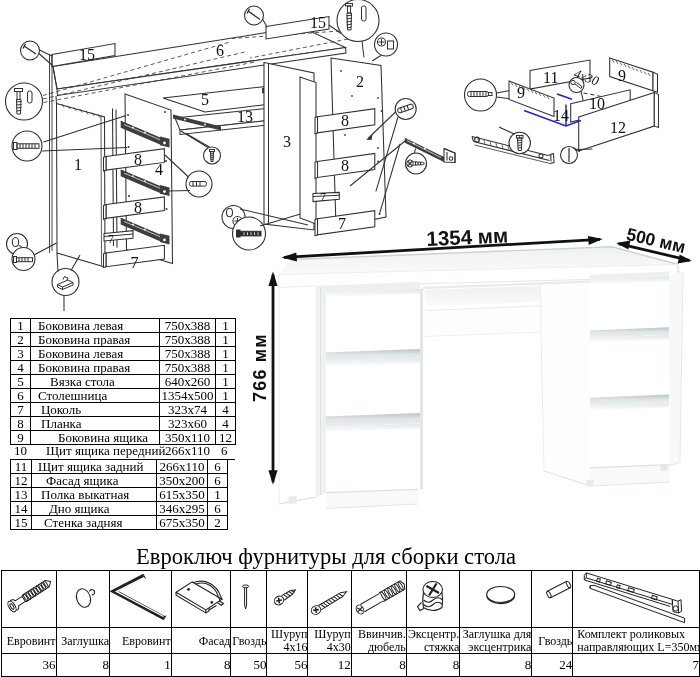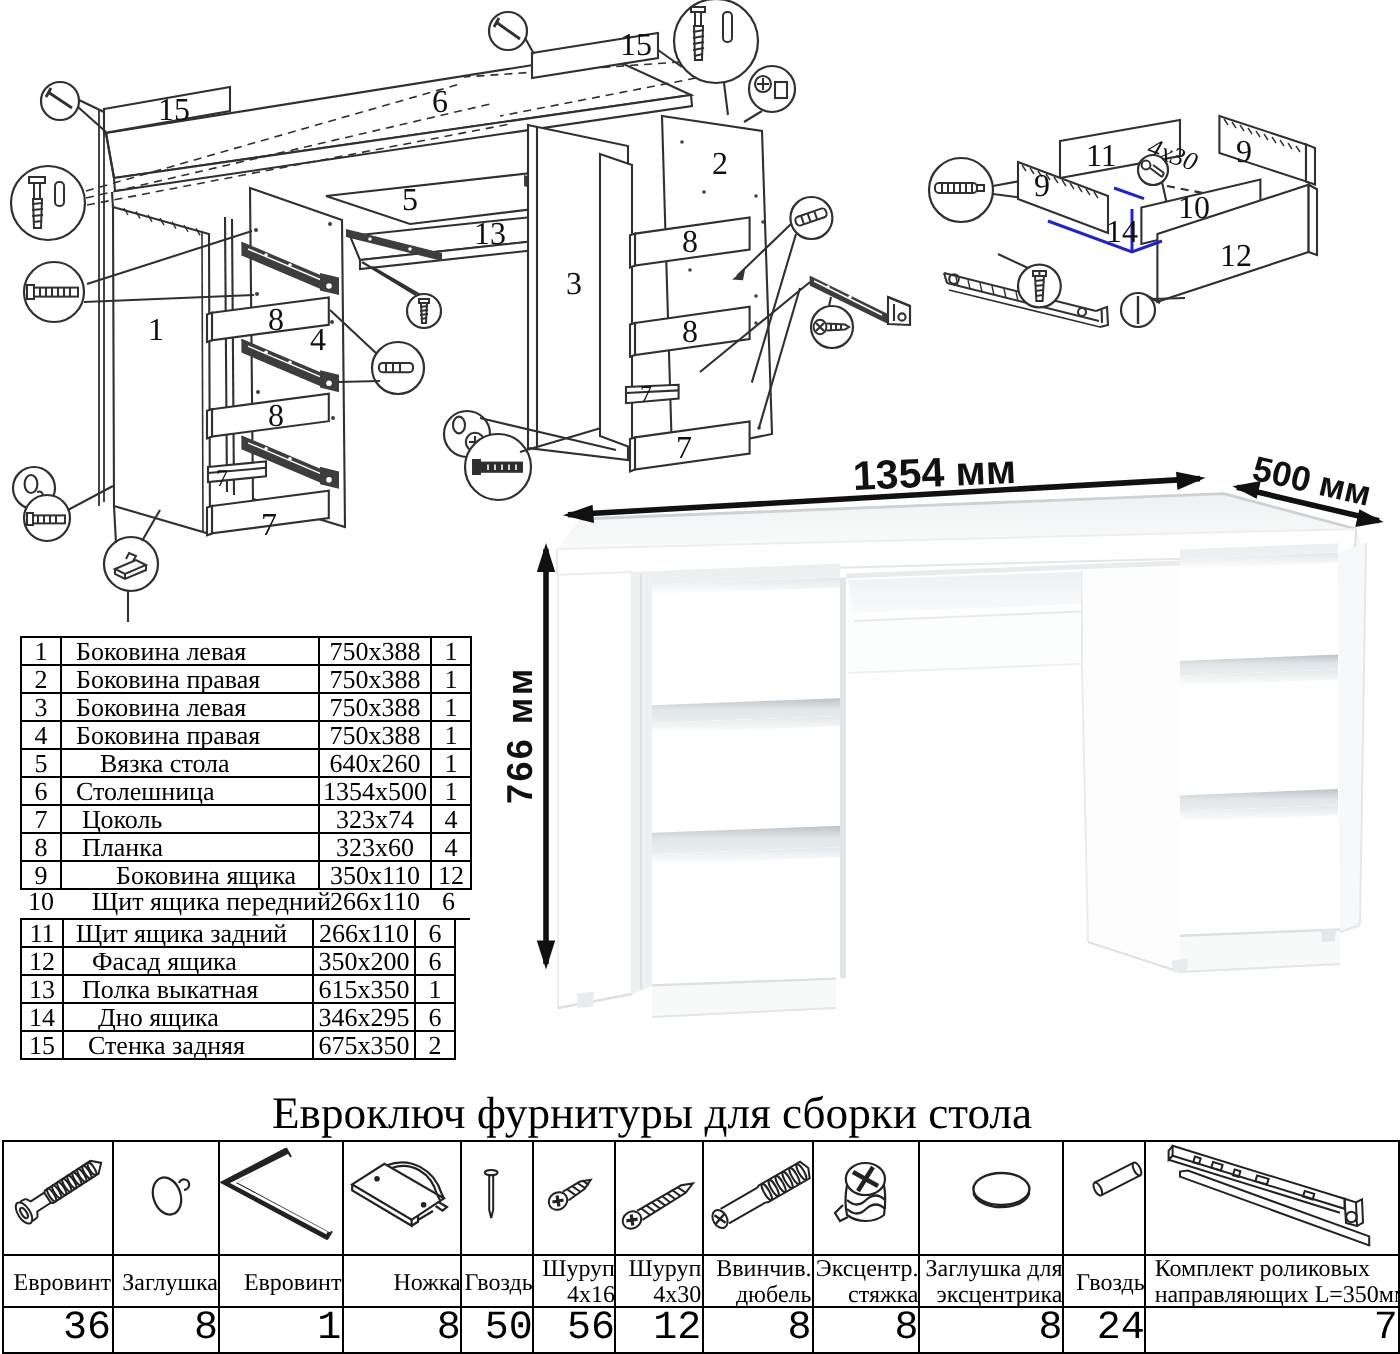--- a/index.html
+++ b/index.html
@@ -5,21 +5,21 @@
   html,body{margin:0;padding:0;background:#fff;}
   body{width:700px;height:677px;position:relative;overflow:hidden;font-family:"Liberation Serif",serif;}
   .abs{position:absolute;}
   table{border-collapse:collapse;table-layout:fixed;}
   .pt td{border:1px solid #000;padding:0;font-size:13px;line-height:13px;white-space:nowrap;overflow:hidden;}
   .pt .num{text-align:center;}
   .pt .sz{text-align:center;}
   .pt .q{text-align:center;}
   #hw td{border:1px solid #000;padding:0;text-align:right;vertical-align:middle;overflow:hidden;}
   #hw .nm{font-size:12px;line-height:12.5px;white-space:nowrap;}
-  #hw .qt{font-size:20px;line-height:17px;font-family:Liberation Mono, monospace;}
+  #hw .qt{font-size:13px;line-height:17px;}
   .dim{font-family:"Liberation Sans",sans-serif;font-weight:bold;color:#111;font-size:16.5px;}
 </style>
 </head>
 <body>
 <svg id="art" class="abs" style="left:0;top:0" width="700" height="677" viewBox="0 0 700 677">
 <defs>
   <linearGradient id="chamf" x1="0" y1="0" x2="0" y2="1">
     <stop offset="0" stop-color="#e3e7e9"></stop>
         <stop offset="1" stop-color="#ffffff"></stop>
   </linearGradient>
@@ -821,21 +821,21 @@
         <circle cx="102.7" cy="37.5" r="2.6"></circle>
         <path d="M105,30.2 L108,28.7 L108.5,40.3 L105.5,42"></path>
       </g>
     </svg>
         </td>
   </tr>
   <tr style="height:25px" class="nmr">
     <td class="nm">Евровинт</td>
         <td class="nm">Заглушка</td>
         <td class="nm">Евровинт</td>
-        <td class="nm">Ножка</td>
+        <td class="nm">Фасад</td>
     <td class="nm">Гвоздь</td>
         <td class="nm">Шуруп<br>4х16</td>
         <td class="nm">Шуруп<br>4х30</td>
     <td class="nm">Ввинчив.<br>дюбель</td>
         <td class="nm">Эксцентр.<br>стяжка</td>
         <td class="nm">Заглушка для<br>эксцентрика</td>
     <td class="nm">Гвоздь</td>
         <td class="nm" style="text-align:left;padding-left:4px">Комплект роликовых<br>направляющих L=350мм</td>
   </tr>
   <tr style="height:21.8px">

